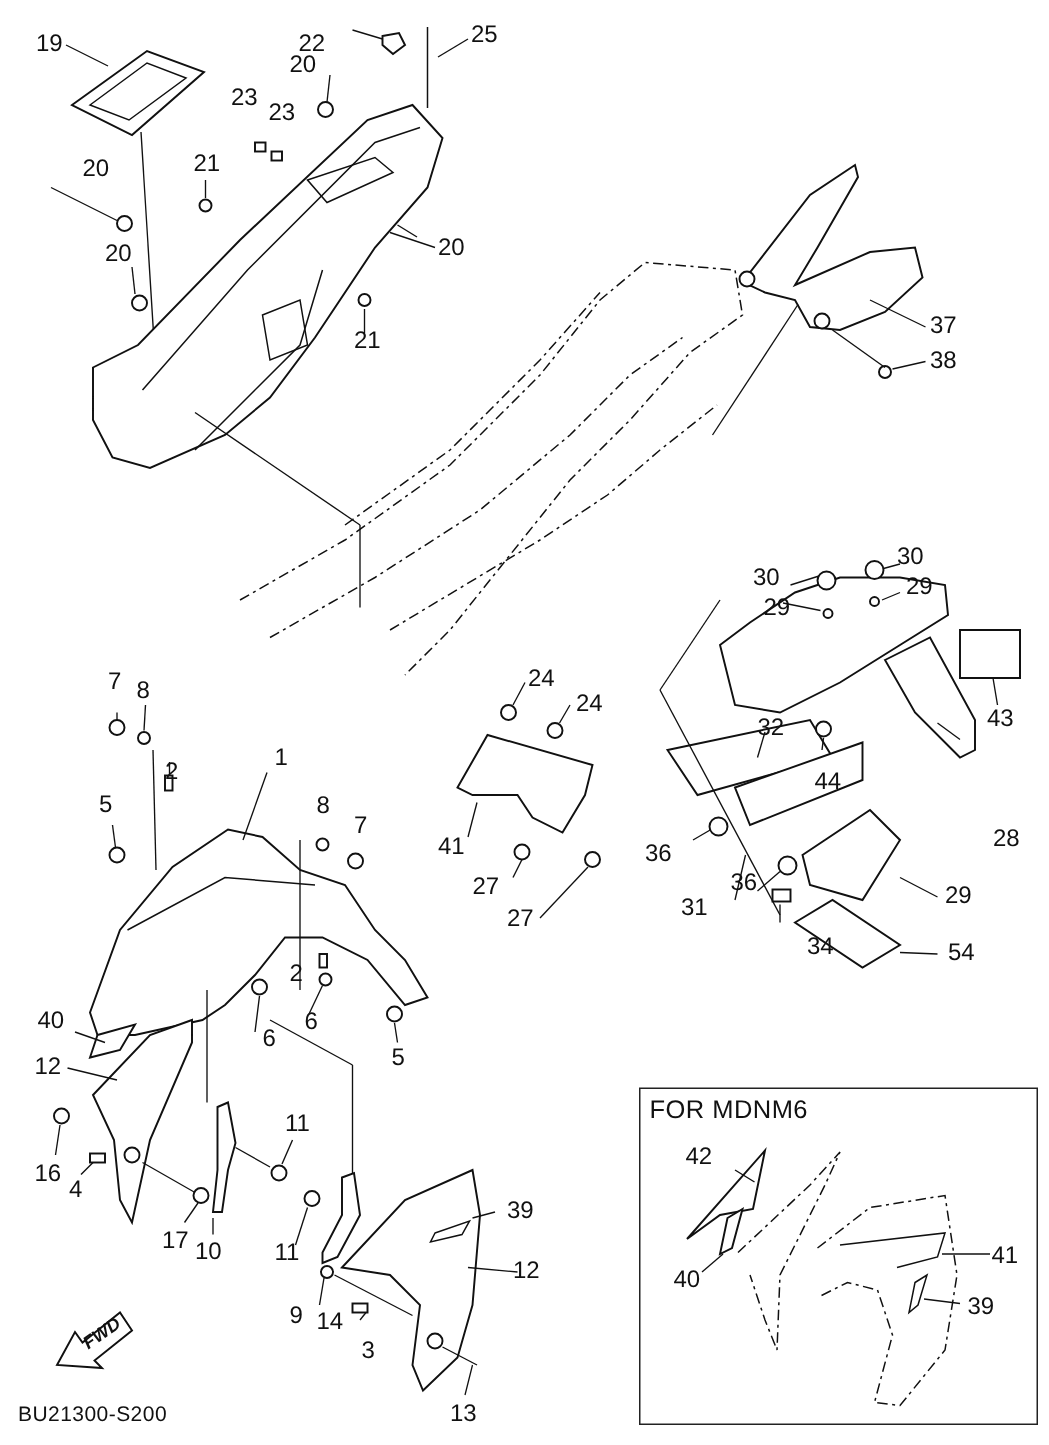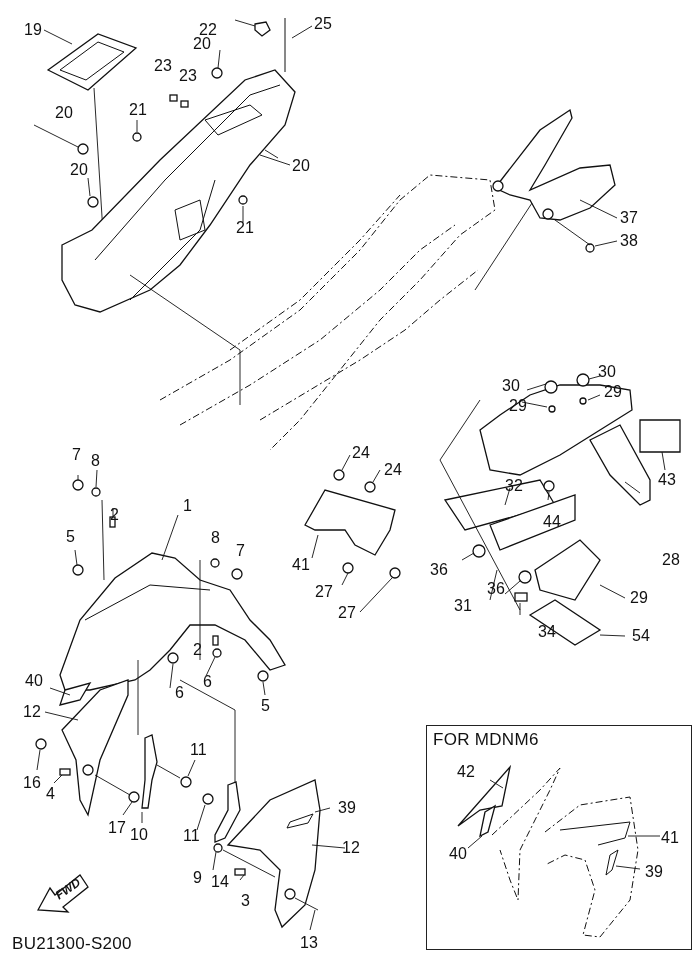--- a/index.html
+++ b/index.html
@@ -1,21 +1,21 @@
 <!DOCTYPE html>
 <html><head>
 <meta charset="utf-8">
 <style>
   html, body { margin:0; padding:0; background:#ffffff; }
   body { width:699px; height:963px; position:relative; overflow:hidden;
          font-family:"Liberation Sans", sans-serif; color:#111; }
   #stage { position:absolute; left:0; top:0; width:699px; height:963px; }
   .callout { position:absolute; font-size:16px; line-height:16px; color:#111;
              white-space:nowrap; }
-  .code { position:absolute; left:12px; top:934px; font-size:17px; letter-spacing:0.3px; }
+  .code { position:absolute; left:12px; top:934px; font-size:14px; letter-spacing:0.3px; }
   .inset { position:absolute; left:426px; top:725px; width:266px; height:225px;
            border:1.5px solid #222; box-sizing:border-box; }
   .inset-title { position:absolute; left:6px; top:4px; font-size:17px; letter-spacing:0.3px; }
   svg { position:absolute; left:0; top:0; }
   .part { fill:#fff; stroke:#111; stroke-width:1.3; }
   .thin { fill:none; stroke:#111; stroke-width:1; }
   .dash { fill:none; stroke:#111; stroke-width:1; stroke-dasharray:7 3 2 3; }
   .leader { fill:none; stroke:#111; stroke-width:0.9; }
 </style>
 </head>

